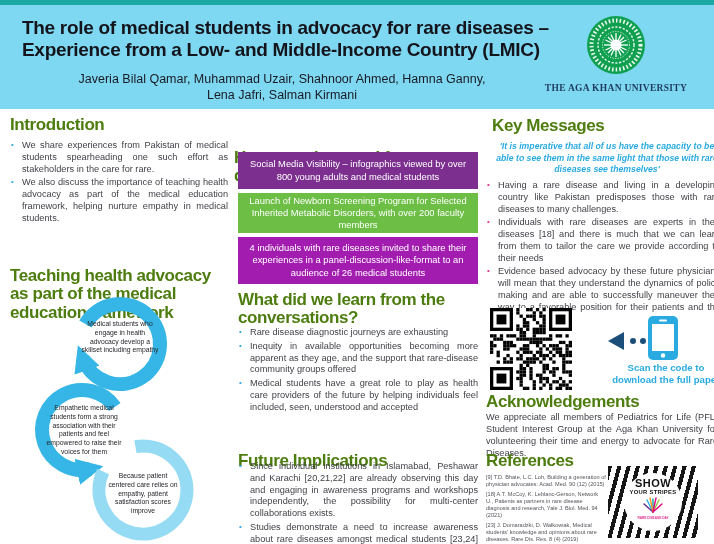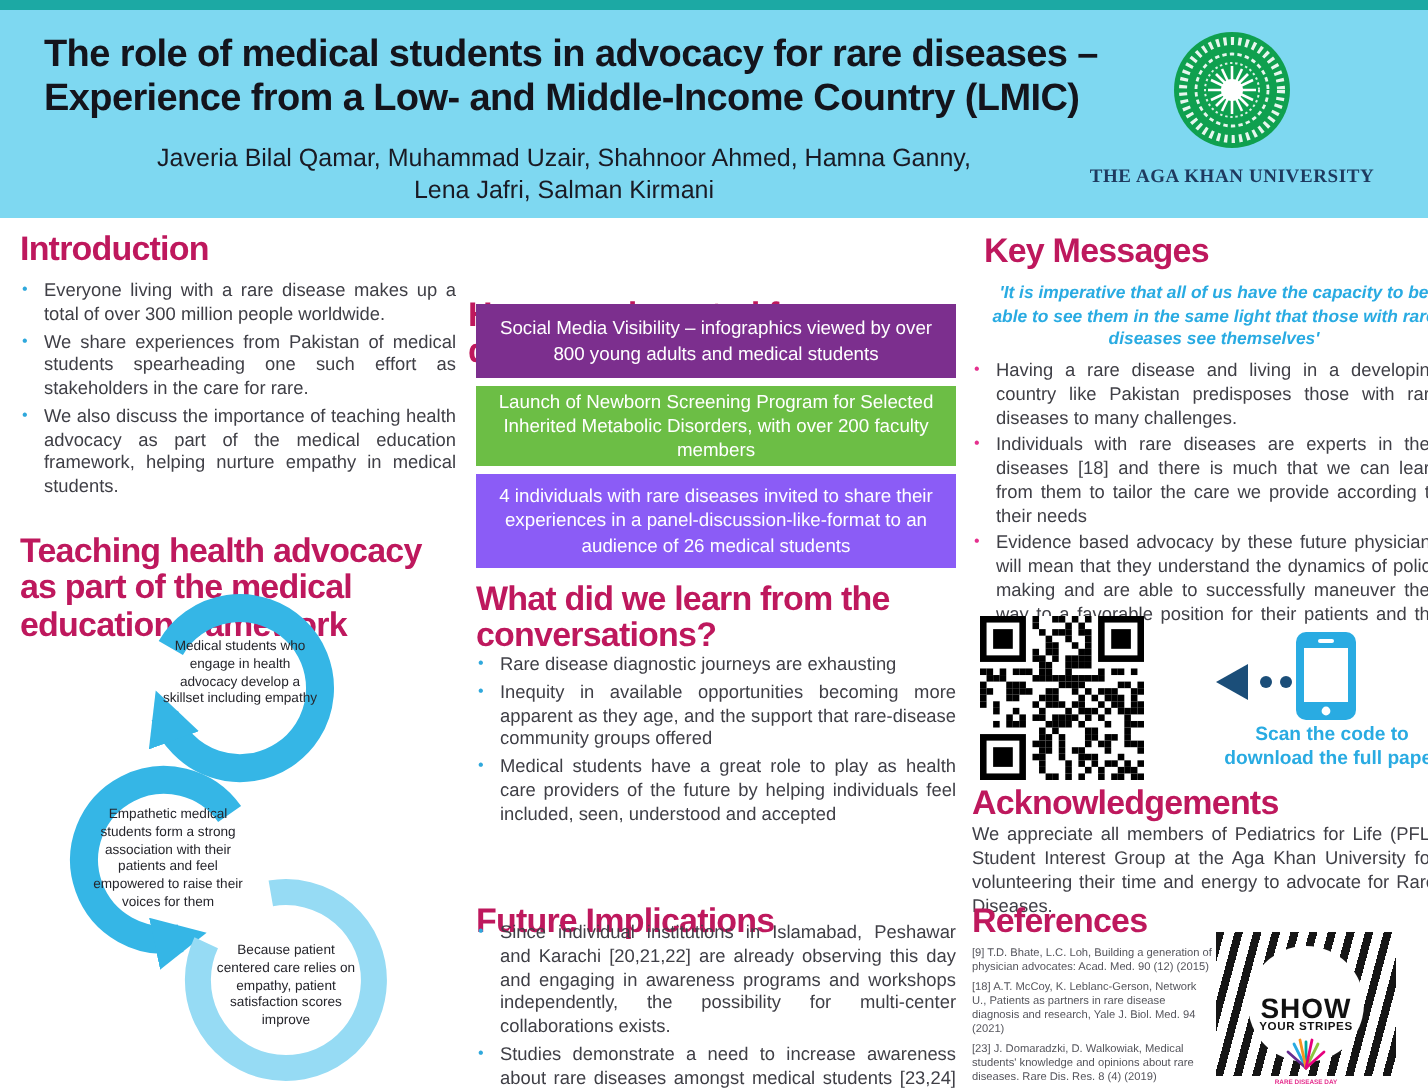--- a/index.html
+++ b/index.html
@@ -8,44 +8,44 @@
     overflow:hidden; font-family:"Liberation Sans", sans-serif; margin:0 auto;
   }
   .top-strip{position:absolute;left:0;top:0;width:714px;height:5px;background:#1CA9A4;}
   .header{position:absolute;left:0;top:5px;width:714px;height:104px;background:#7ED8F1;}
   .title{position:absolute;left:22px;top:12px;width:560px;font-size:19px;font-weight:800;
          color:#14141c;line-height:1.18;letter-spacing:-0.3px;}
   .authors{position:absolute;left:22px;top:66px;width:520px;font-size:12.5px;color:#1a1a24;line-height:1.3;text-align:center;}
   .logo-wrap{position:absolute;right:18px;top:9px;width:160px;text-align:center;}
   .logo-text{font-family:Liberation Serif, serif;font-weight:bold;font-size:9.5px;color:#1E3A5F;
              letter-spacing:0.3px;margin-top:3px;white-space:nowrap;}
-  h2{margin:0;font-size:17px;font-weight:800;color:#be185d;line-height:1.08;letter-spacing:-0.4px;}
+  h2{margin:0;font-size:17px;font-weight:800;color:#4d7c0f;line-height:1.08;letter-spacing:-0.4px;}
   .col-abs{position:absolute;}
   ul.bullets{list-style:none;margin:0;padding:0;}
   ul.bullets li{position:relative;padding-left:12px;font-size:9.2px;line-height:1.28;
                 color:#3f3f46;text-align:justify;margin-bottom:2px;}
   ul.bullets li::before{content:"•";position:absolute;left:1px;top:0;color:#2FA8DC;font-size:8px;}
   ul.bullets.pink li::before{color:#E5308E;}
   .mbox{position:absolute;left:238px;width:240px;color:#ffffff;font-size:9.4px;line-height:1.3;
         display:flex;align-items:center;justify-content:center;text-align:center;padding:4px 8px;box-sizing:border-box;}
   .box-purple{background:#7C2F8E;}
   .box-green{background:#6CBE45;}
-  .box-pink{background:#8b5cf6;}
+  .box-pink{background:#a21caf;}
   .quote{font-size:8.7px;font-style:italic;font-weight:bold;color:#29ABE2;text-align:center;line-height:1.35;}
   .cycle-text{position:absolute;font-size:6.8px;line-height:1.3;color:#26262c;text-align:center;}
   .scan-text{position:absolute;left:612px;top:362px;width:108px;text-align:center;
              font-size:9.6px;font-weight:bold;color:#29ABE2;line-height:1.25;}
   .ack-text{font-size:9.2px;line-height:1.3;color:#3f3f46;text-align:justify;}
   .refs{font-size:5.6px;line-height:1.3;color:#55555c;width:120px;}
   .refs p{margin:0 0 2px 0;}
   .badge{position:absolute;left:608px;top:466px;width:90px;height:72px;
          background:repeating-linear-gradient(105deg,#161616 0 4px,#ffffff 4px 9px);}
   .badge-circle{position:absolute;left:50%;top:50%;transform:translate(-50%,-50%);
                 width:58px;height:58px;border-radius:50%;background:#fff;text-align:center;}
-  .badge-line1{font-size:14px;font-weight:800;color:#111;letter-spacing:0.5px;margin-top:24px;line-height:1;}
+  .badge-line1{font-size:11px;font-weight:800;color:#111;letter-spacing:0.5px;margin-top:5px;line-height:1;}
   .badge-line2{font-size:5.8px;font-weight:800;color:#111;letter-spacing:0.3px;line-height:1.2;}
   .badge-sub{font-size:3.2px;font-weight:bold;color:#E5308E;line-height:1;}
 </style>
 </head>
 <body>
 
 <div class="poster">
 
   <div class="top-strip"></div>
   <div class="header">
@@ -76,21 +76,20 @@
           </g>
           <circle cx="31" cy="31" r="5.5" fill="#ffffff"></circle>
         </svg>
       </span>
       <div class="logo-text">THE AGA KHAN UNIVERSITY</div>
     </div>
   </div>
 
   <h2 class="col-abs" style="left:10px;top:116px;width:218px;">Introduction</h2>
   <ul class="bullets col-abs" style="left:10px;top:140px;width:218px;">
-    <li>Everyone living with a rare disease makes up a total of over 300 million people worldwide.</li>
     <li>We share experiences from Pakistan of medical students spearheading one such effort as stakeholders in the care for rare.</li>
     <li>We also discuss the importance of teaching health advocacy as part of the medical education framework, helping nurture empathy in medical students.</li>
   </ul>
   <h2 class="col-abs" style="left:10px;top:241px;width:222px;margin-top:26px;">Teaching health advocacy as part of the medical education framework</h2>
 
   <div class="col-abs" style="left:0;top:292px;width:225px;height:252px;">
     <svg width="225" height="252" viewBox="0 0 225 252">
       <defs>
         <marker id="ah1" viewBox="0 0 10 10" refX="5" refY="5" markerWidth="1.9" markerHeight="1.9" orient="auto">
           <path d="M0,0 L10,5 L0,10 z" fill="#35B6E6"></path>

